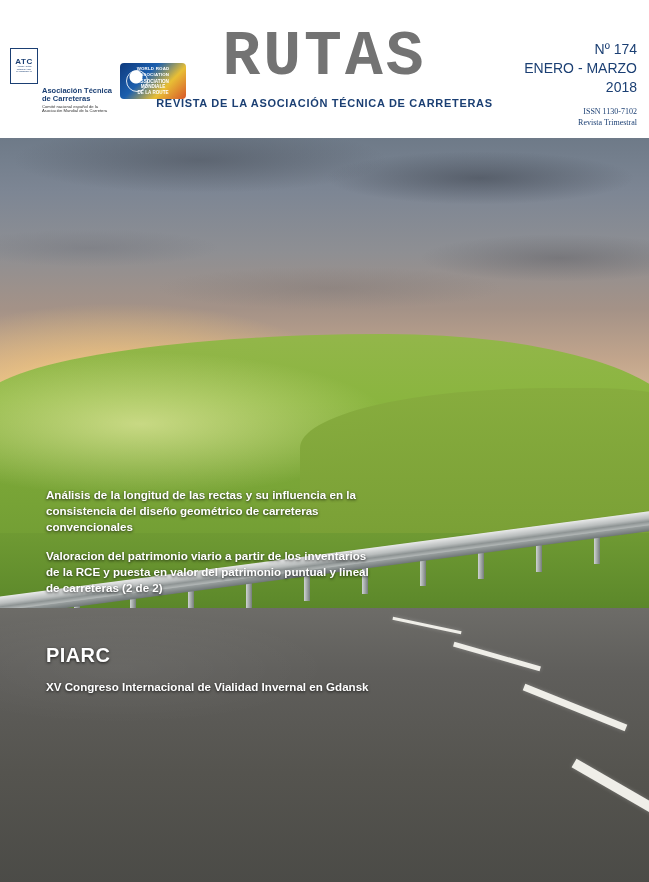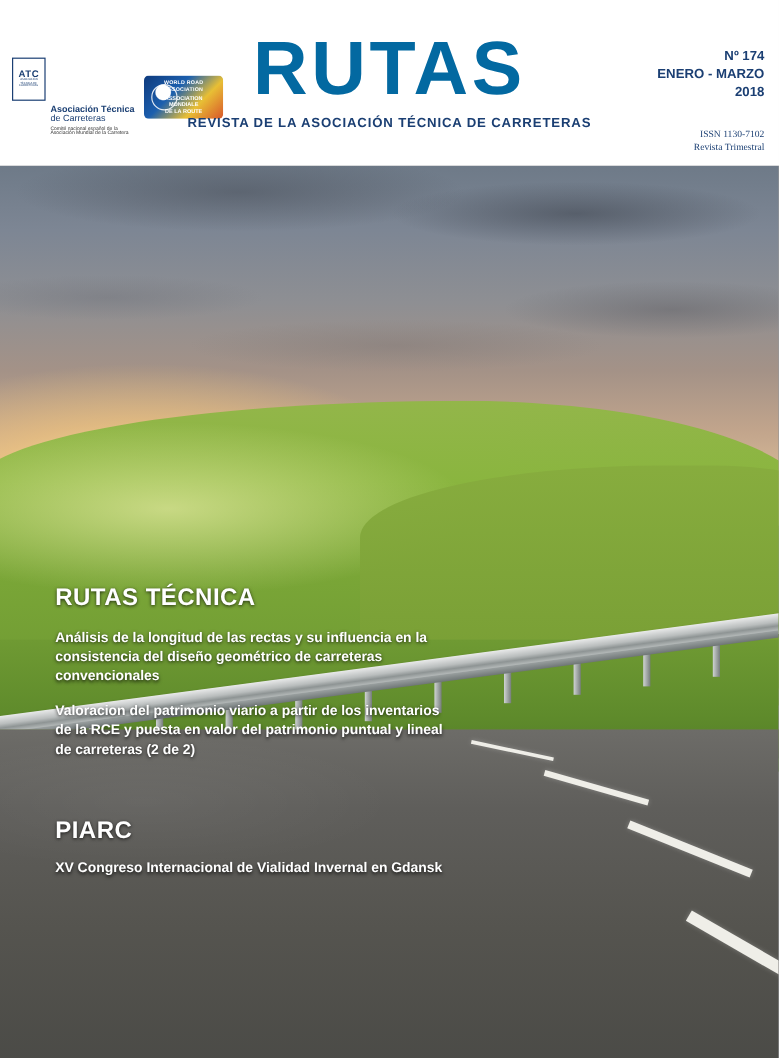--- a/index.html
+++ b/index.html
@@ -69,21 +69,21 @@
     line-height: 1.12;
     margin-top: 39px;
   }
   .atc-text .t1 {
     font-size: 7.5px;
     font-weight: bold;
     color: #1b3f73;
   }
   .atc-text .t2 {
     font-size: 7.5px;
-    font-weight: normal;
+    font-weight: bold;
     color: #1b3f73;
   }
   .atc-text .t3 {
     font-size: 4.2px;
     color: #333333;
     margin-top: 1px;
   }
   .atc-text .t4 {
     font-size: 4.2px;
     color: #333333;
@@ -130,43 +130,43 @@
     border: 1px solid rgba(255,255,255,0.85);
   }
 
   .masthead {
     position: absolute;
     left: 0; right: 0;
     top: 26px;
     text-align: center;
   }
   .masthead .title {
-    font-family: Liberation Sans, sans-serif;
+    font-family: Liberation Mono, monospace;
     font-size: 63px;
     font-weight: bold;
-    color: #0369a1;
+    color: #737373;
     letter-spacing: 3px;
     line-height: 1;
   }
   .masthead .subtitle {
     margin-top: 8px;
     font-size: 11px;
     font-weight: bold;
     color: #1b3f73;
     letter-spacing: 0.7px;
   }
 
   .issue-block {
     position: absolute;
     right: 12px;
     top: 40px;
     text-align: right;
     color: #1b3f73;
-    font-weight: bold;
-    font-size: 11px;
+    font-weight: normal;
+    font-size: 14px;
     line-height: 1.35;
   }
   .issn-block {
     position: absolute;
     right: 12px;
     top: 106px;
     text-align: right;
     color: #1b3f73;
     font-family: "Liberation Serif", serif;
     font-size: 8px;
@@ -425,21 +425,20 @@
     <div class="line-right" style="left:392px; top:486px; width:70px; height:3px; transform: rotate(12deg);"></div>
     <div class="line-right" style="left:452px; top:516px; width:90px; height:5px; transform: rotate(16deg);"></div>
     <div class="line-right" style="left:520px; top:566px; width:110px; height:7px; transform: rotate(22deg);"></div>
     <div class="line-right" style="left:566px; top:650px; width:120px; height:10px; transform: rotate(30deg);"></div>
 
   </div>
 
   <div class="contents">
 
     <div>
-      <div class="sec-title">RUTAS TÉCNICA</div>
       <div class="entry">Análisis de la longitud de las rectas y su influencia en la consistencia del diseño geométrico de carreteras convencionales</div>
       <div class="entry">Valoracion del patrimonio viario a partir de los inventarios de la RCE y puesta en valor del patrimonio puntual y lineal de carreteras (2 de 2)</div>
     </div>
 
     <div class="block-gap"></div>
 
 
     <div class="block-gap-sm"></div>
 
     <div>

